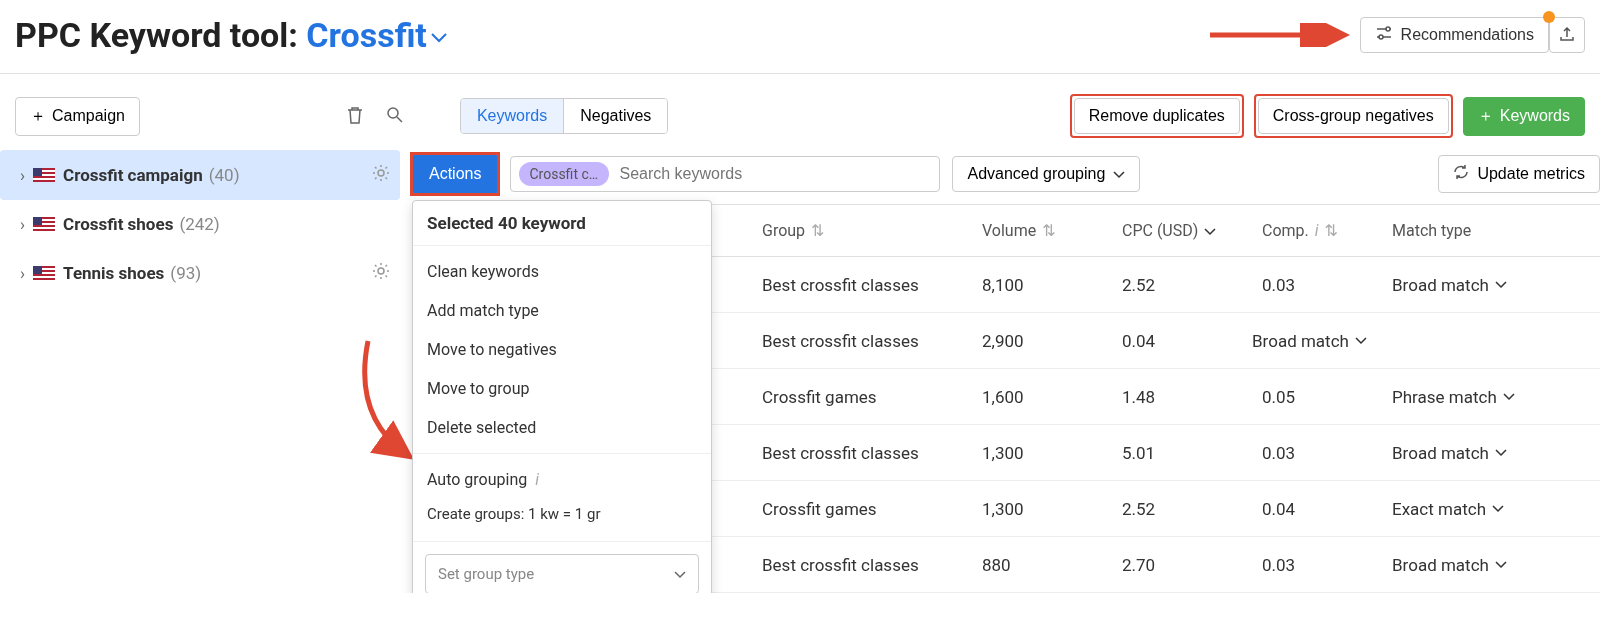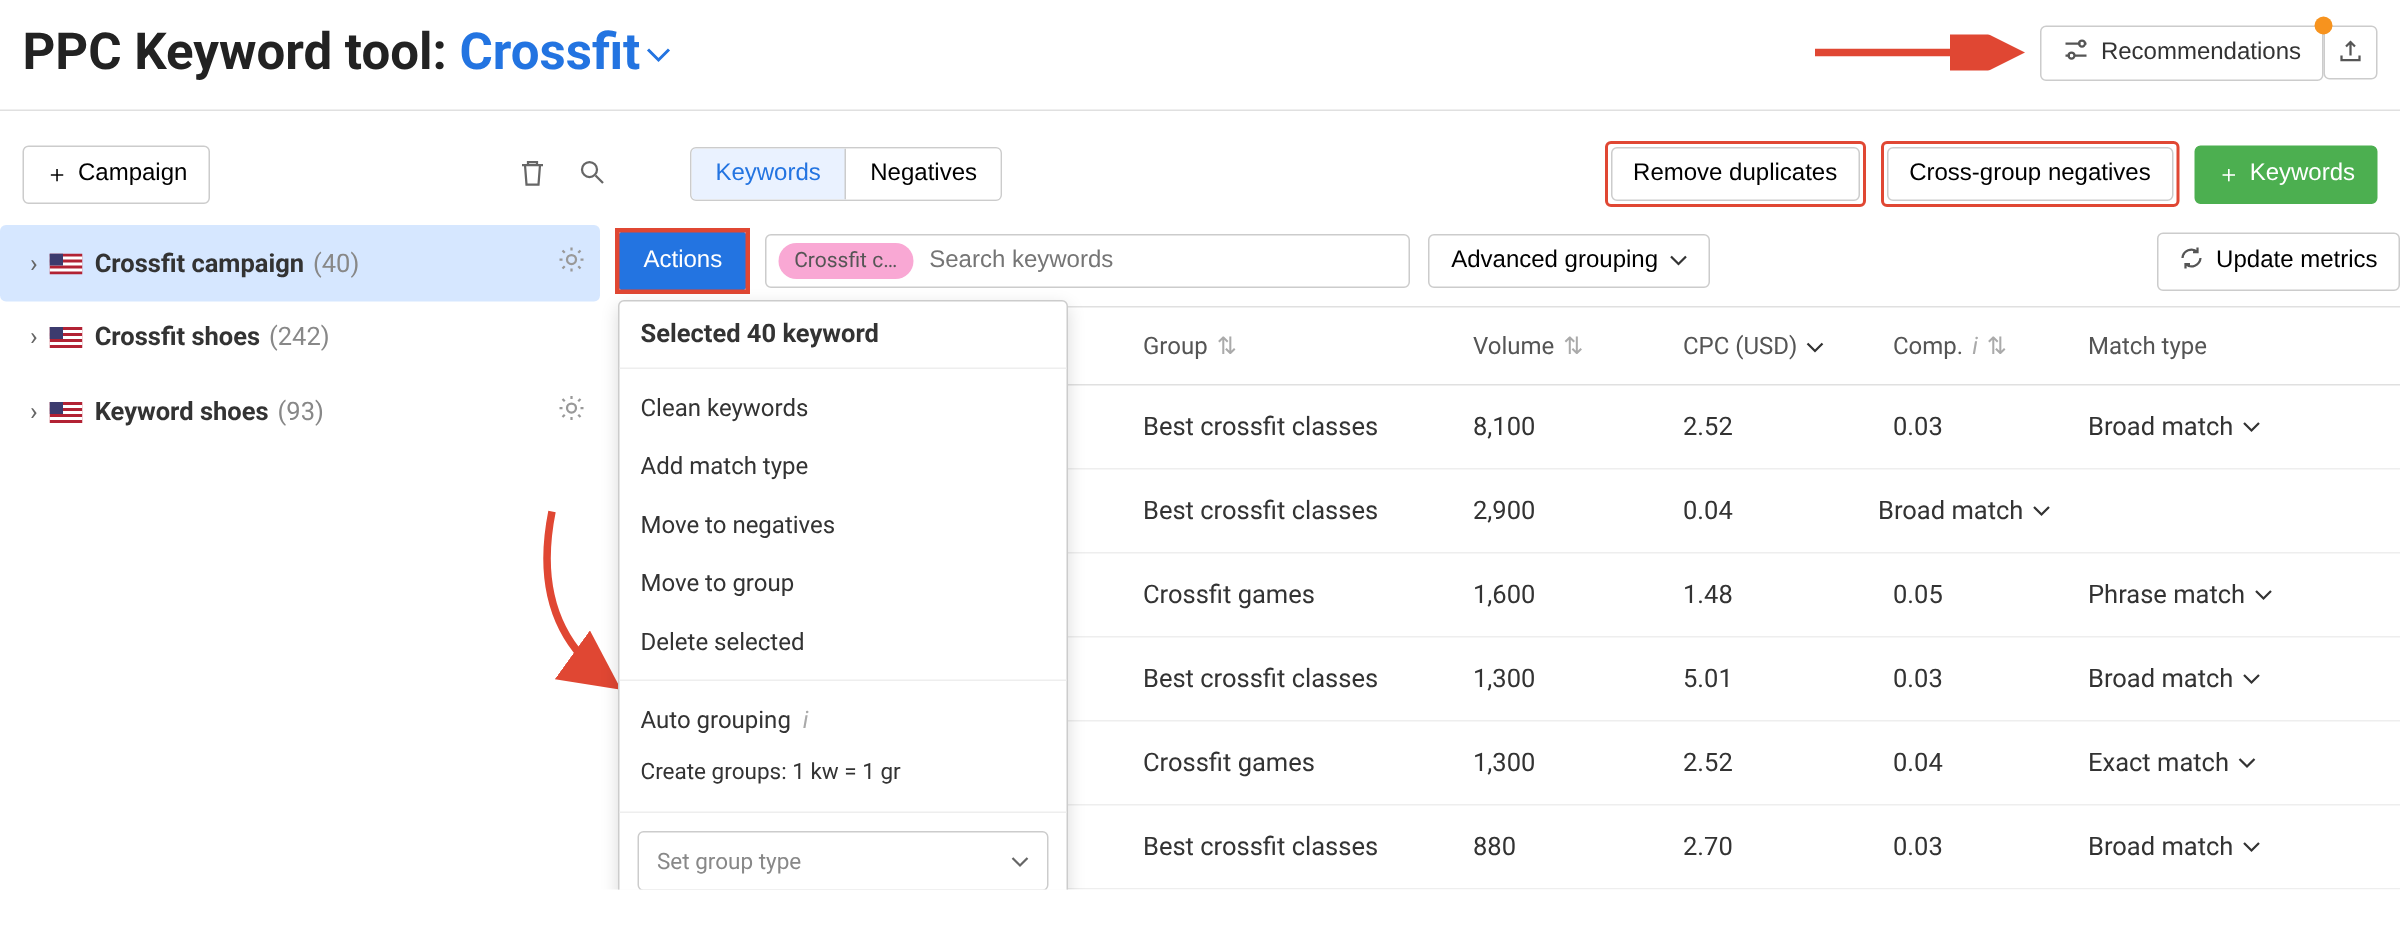--- a/index.html
+++ b/index.html
@@ -33,21 +33,21 @@
 .side-item .flag { margin-right: 8px; display:inline-flex; }
 .side-item .name { font-weight: 700; margin-right: 6px; }
 .side-item .count { color: #888; }
 .side-item .gear { margin-left: auto; color: #999; }
 .main { flex: 1; padding: 0 0 0 12px; }
 .mainbar { display: flex; align-items: center; gap: 12px; padding: 4px 0 10px 0; }
 .actions-wrap { position: relative; }
 .actions-wrap.highlighted { outline: 3px solid #e04733; outline-offset: -1px; }
 .btn-blue { background: #2374e1; color: #fff; border: 1px solid #2374e1; padding: 10px 16px; border-radius: 4px; font-size: 16px; cursor: pointer; }
 .search-wrap { flex: 0 0 430px; border: 1px solid #ccc; border-radius: 4px; padding: 4px 8px; display: flex; align-items: center; gap: 6px; }
-.chip { background: #f9a8d4; border-radius: 12px; padding: 4px 10px; font-size: 14px; color: #555; white-space: nowrap; overflow: hidden; text-overflow: ellipsis; max-width: 90px; }
+.chip { background: #c4b5fd; border-radius: 12px; padding: 4px 10px; font-size: 14px; color: #555; white-space: nowrap; overflow: hidden; text-overflow: ellipsis; max-width: 90px; }
 .search-input { border: none; outline: none; flex: 1; font-size: 16px; padding: 4px; }
 .btn-outline { padding: 8px 14px; border: 1px solid #ccc; border-radius: 4px; background: #fff; cursor: pointer; display: inline-flex; align-items: center; gap: 8px; font-size: 16px; }
 .dropdown { position: absolute; top: 46px; left: 0; width: 300px; background: #fff; border: 1px solid #ccc; border-radius: 4px; box-shadow: 0 4px 12px rgba(0,0,0,0.15); z-index: 10; }
 .dd-header { padding: 12px 14px; font-weight: 700; font-size: 17px; border-bottom: 1px solid #eee; }
 .dd-group { padding: 6px 0; border-bottom: 1px solid #eee; }
 .dd-item { padding: 10px 14px; font-size: 16px; cursor: pointer; }
 .dd-note { padding: 6px 14px 12px 14px; font-size: 15px; color: #333; }
 .dd-foot { padding: 12px; }
 .dd-select { width: 100%; padding: 10px 12px; border: 1px solid #ccc; border-radius: 4px; display: flex; justify-content: space-between; align-items: center; color: #888; font-size: 15px; cursor: pointer; }
 .table-head { display: flex; border-top: 1px solid #e0e0e0; border-bottom: 1px solid #e0e0e0; }
@@ -180,21 +180,21 @@
       <span class="chev">›</span>
       <span class="flag flag-svg">
           <svg width="22" height="14">
             <rect width="22" height="14" fill="#b22234"></rect>
             <rect y="2" width="22" height="2" fill="#fff"></rect>
             <rect y="6" width="22" height="2" fill="#fff"></rect>
             <rect y="10" width="22" height="2" fill="#fff"></rect>
             <rect width="9" height="8" fill="#3c3b6e"></rect>
           </svg>
         </span>
-      <span class="name">Keyword shoes</span>
+      <span class="name">Tennis shoes</span>
       <span class="count">(93)</span>
       <span class="gear"><svg width="18" height="18" viewBox="0 0 18 18">
             <circle cx="9" cy="9" r="3" fill="none" stroke="#999" stroke-width="1.5"></circle>
             <path d="M9 1v2M9 15v2M1 9h2M15 9h2M3 3l1.5 1.5M13.5 13.5L15 15M3 15l1.5-1.5M13.5 4.5L15 3" stroke="#999" stroke-width="1.5"></path>
           </svg></span>
     </div>
 
     <div class="curved-arrow">
       <svg width="70" height="130">
           <defs>

